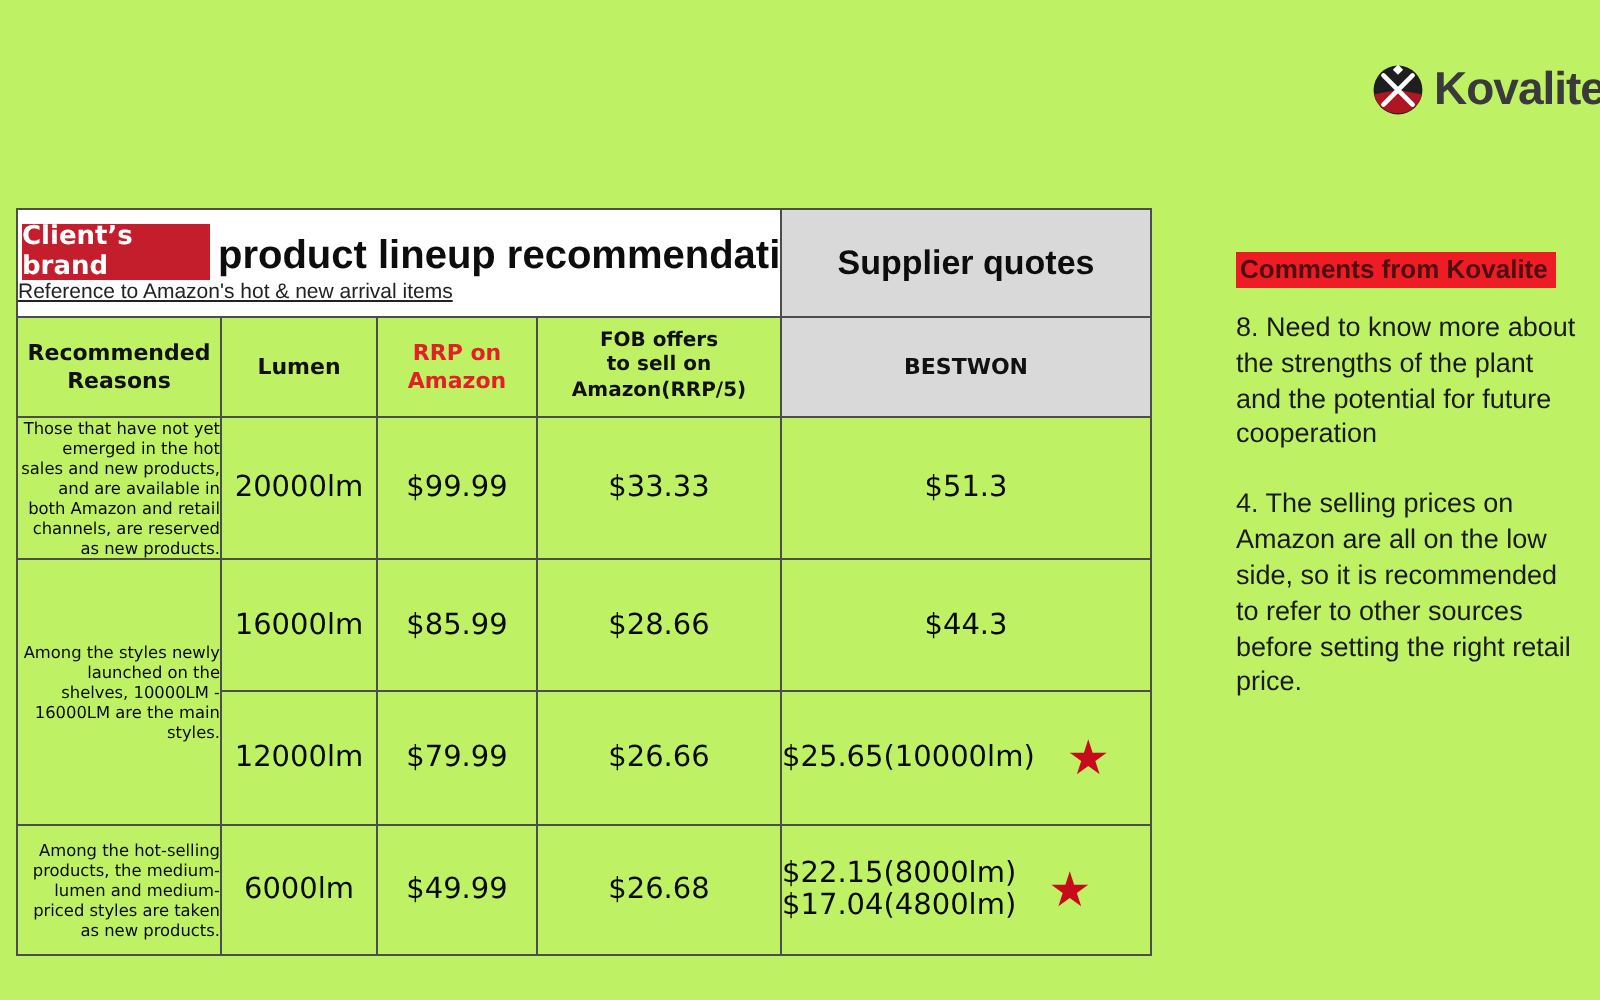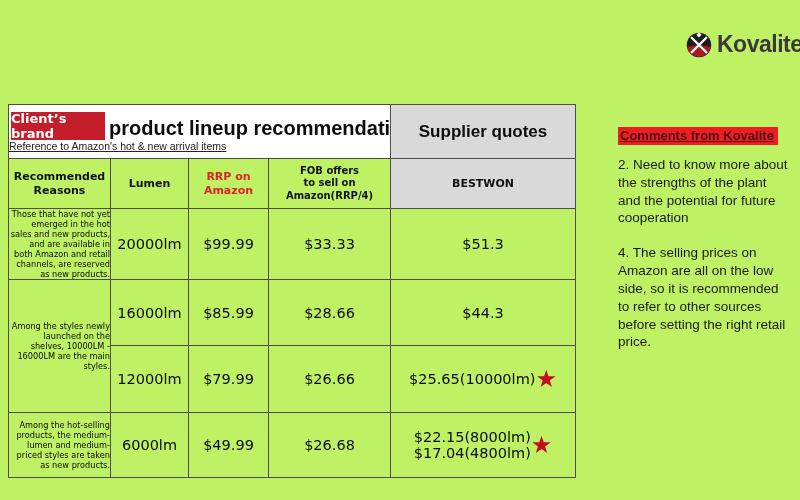--- a/index.html
+++ b/index.html
@@ -30,28 +30,28 @@
 
   .colhead{text-align:center;font-weight:bold;font-size:11px;line-height:1.25;
            font-family:"DejaVu Sans","Liberation Sans",sans-serif;white-space:pre-line;}
   .colhead.red{color:#e02126;}
   .colhead.small{font-size:10px;}
 
   .reason{font-size:8.2px;line-height:1.22;padding:2px 3px;text-align:right;color:#0a0a0a;
           font-family:"DejaVu Sans","Liberation Sans",sans-serif;vertical-align:middle;}
   .datacell{text-align:center;font-size:14.5px;color:#0a0a0a;
             font-family:"DejaVu Sans","Liberation Sans",sans-serif;}
-  .bestwon-wrap{display:flex;align-items:center;justify-content:center;gap:0;}
+  .bestwon-wrap{display:flex;align-items:center;justify-content:flex-start;gap:16px;}
   .bestwon-text{white-space:pre-line;text-align:center;}
   .star{color:#c50b1c;font-size:24px;line-height:1;}
 
   
   .comments{position:absolute;left:618px;top:126px;width:174px;}
   .comments-header{display:inline-block;background:#ee1c24;color:#4d0f0f;font-weight:bold;
-                   font-size:13px;padding:1px 4px 2px 2px;text-decoration:underline;}
+                   font-size:13px;padding:1px 4px 2px 2px;}
   .comments p{margin:0 0 17px 0;font-size:13.5px;line-height:1.32;color:#1a1a1a;}
   .comments p:first-of-type{margin-top:11px;}
 </style>
 </head>
 <body>
 
 <div id="page">
 
   <div class="logo">
     <span>
@@ -83,21 +83,21 @@
       <td class="gray supplier-cell">Supplier quotes</td>
     </tr>
     <tr style="height:50px">
       <td class="colhead">Recommended
 Reasons</td>
       <td class="colhead">Lumen</td>
       <td class="colhead red">RRP on
 Amazon</td>
       <td class="colhead small">FOB offers
 to sell on
-Amazon(RRP/4)</td>
+Amazon(RRP/5)</td>
       <td class="colhead gray">BESTWON</td>
     </tr>
     <tr style="height:65px">
       <td class="reason">Those that have not yet emerged in the hot sales and new products, and are available in both Amazon and retail channels, are reserved as new products.</td>
       <td class="datacell">20000lm</td>
       <td class="datacell">$99.99</td>
       <td class="datacell">$33.33</td>
       <td class="datacell">$51.3</td>
     </tr>
     <tr style="height:66px">
@@ -129,17 +129,17 @@
 $17.04(4800lm)</span>
           <span class="star">★</span>
         </div>
       </td>
     </tr>
   </tbody>
     </table>
 
   <div class="comments">
     <span class="comments-header">Comments from Kovalite</span>
-    <p>2. Need to know more about the strengths of the plant and the potential for future cooperation</p>
+    <p>8. Need to know more about the strengths of the plant and the potential for future cooperation</p>
     <p>4. The selling prices on Amazon are all on the low side, so it is recommended to refer to other sources before setting the right retail price.</p>
   </div>
 
 </div>
 
 </body></html>

